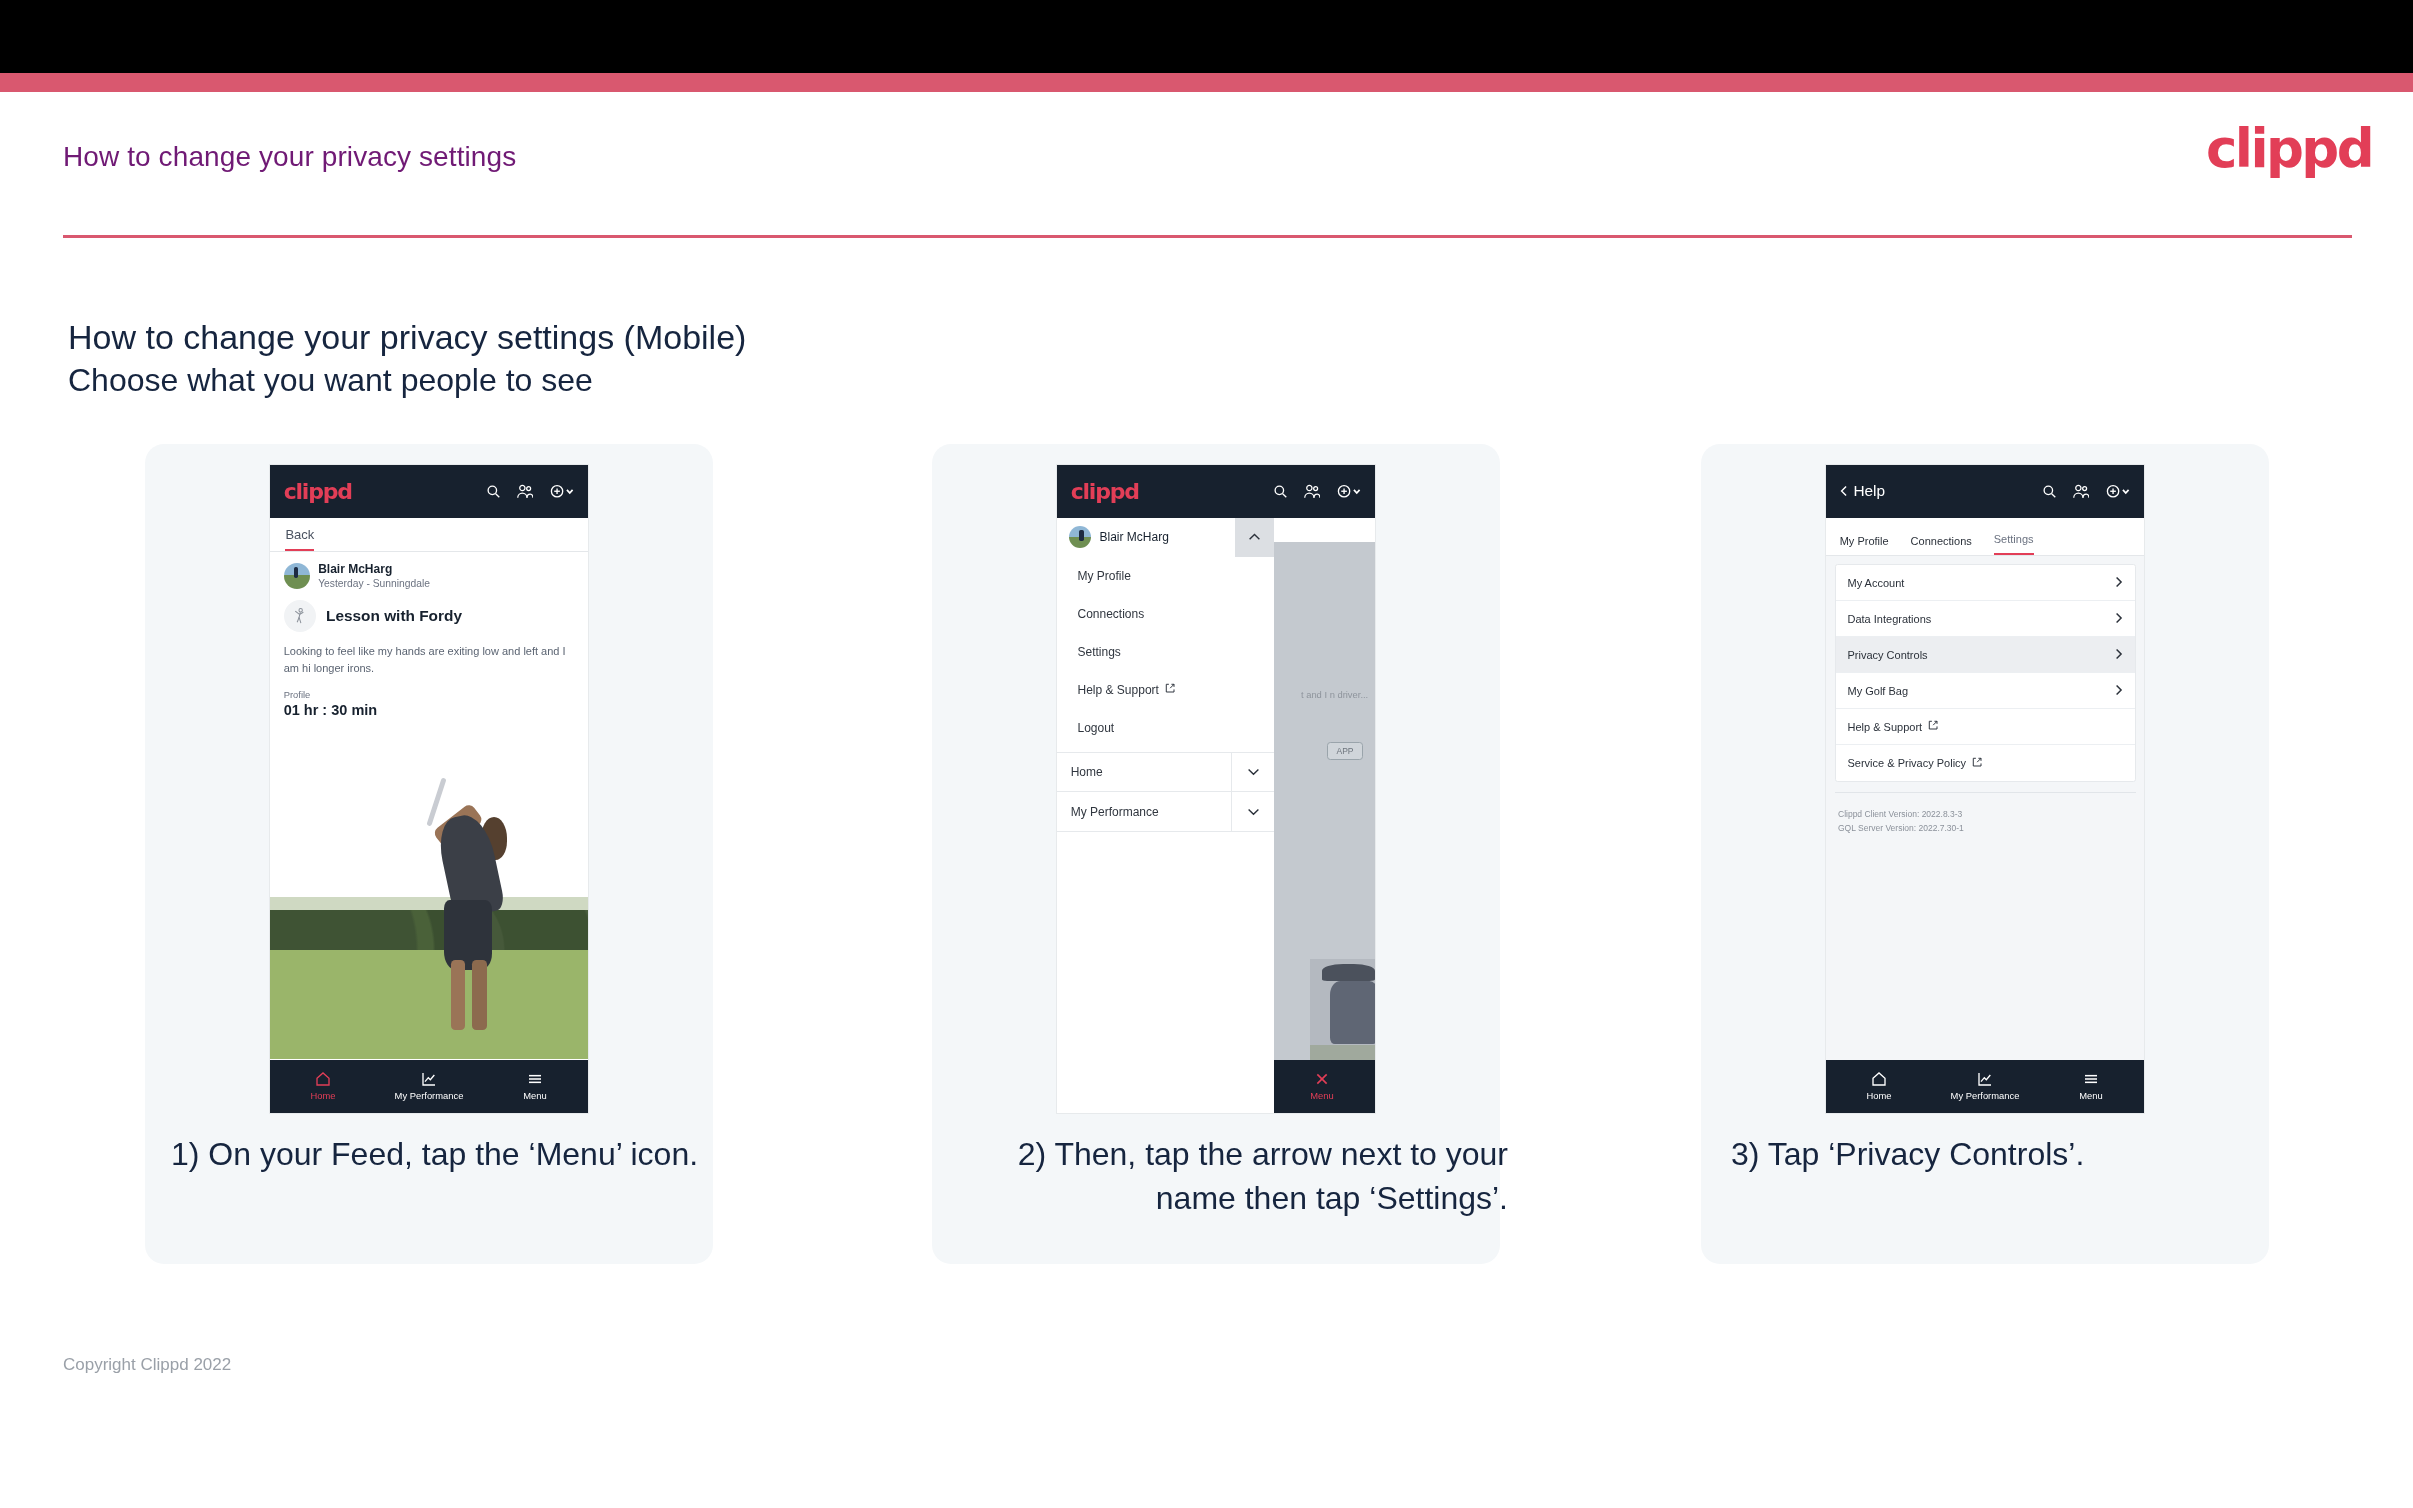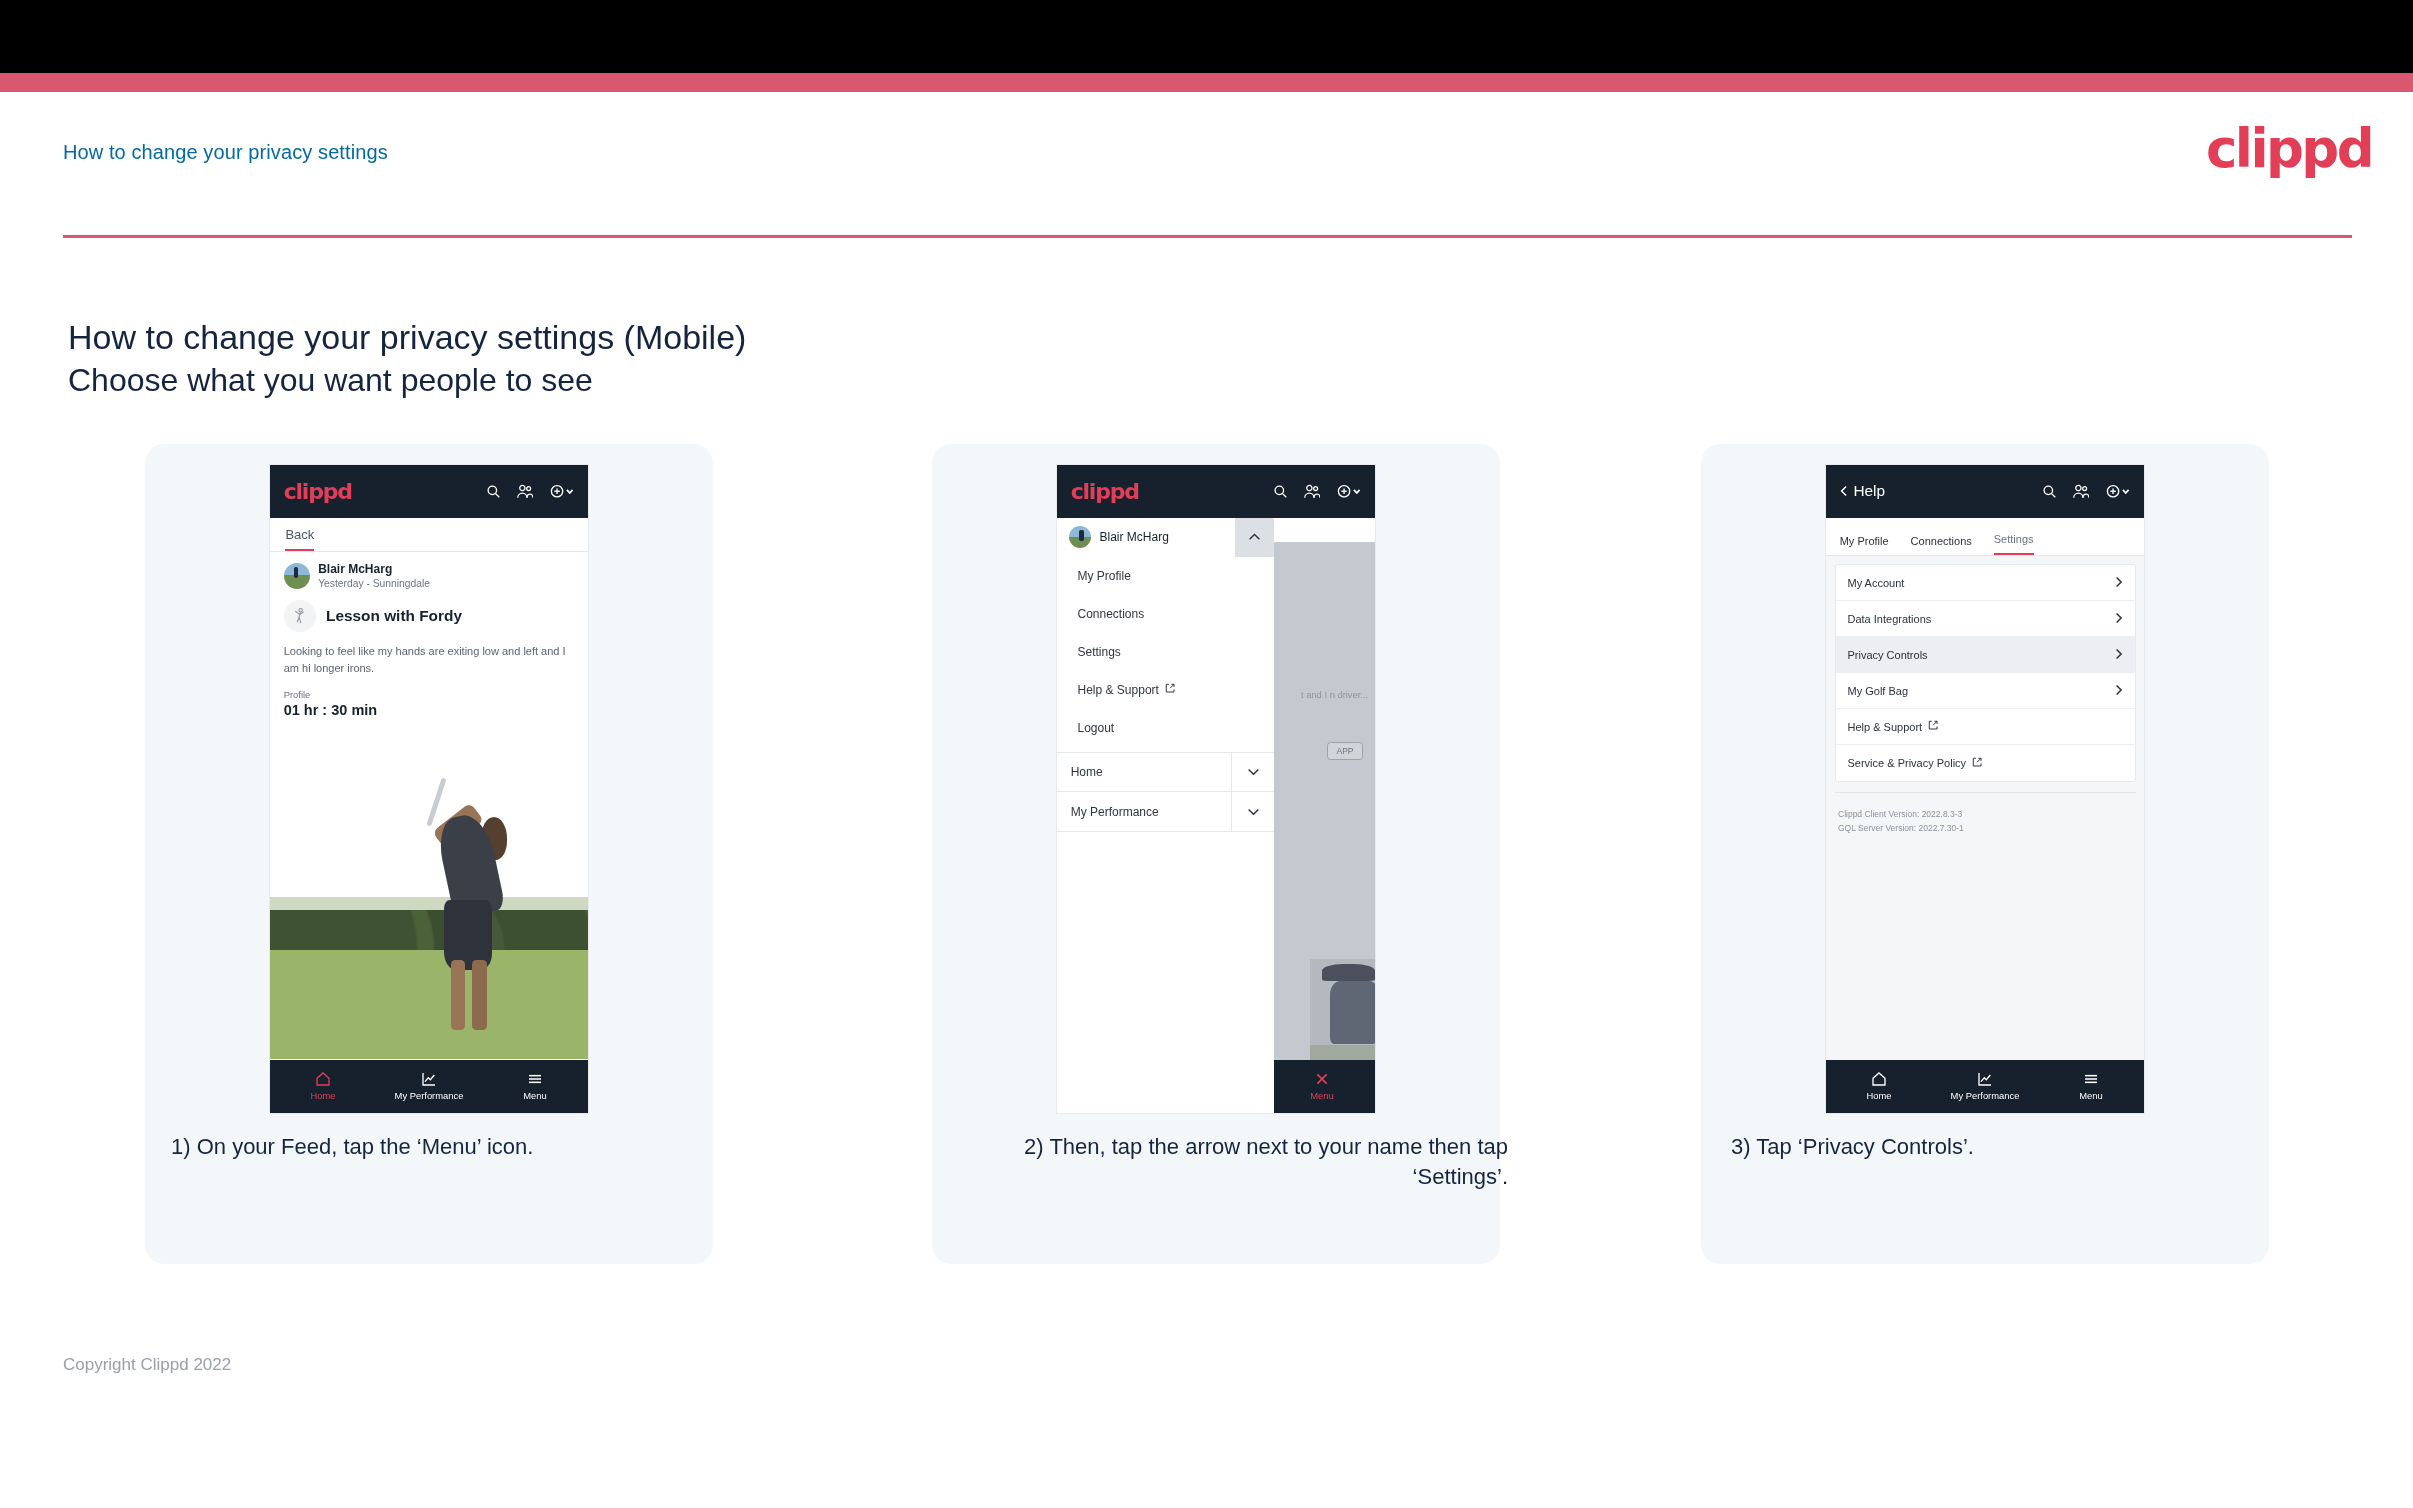--- a/index.html
+++ b/index.html
@@ -12,21 +12,21 @@
   .slide { position: relative; width: 2413px; height: 1508px; background: #fff; }
 
   
   .topbar-black { position: absolute; left:0; top:0; width:100%; height:73px; background:#000; }
   .topbar-pink  { position: absolute; left:0; top:73px; width:100%; height:19px; background:#d9586f; }
 
   
   .header { position: absolute; left:0; top:91px; width:100%; height:147px; }
   .header-title {
     position:absolute; left:63px; top:50px;
-    font-size: 20px; color:#0369a1; letter-spacing:0.1px;
+    font-size: 28px; color:#701a75; letter-spacing:0.1px;
   }
   .logo {
     position:absolute; right:41px; top:27px;
     font-size: 53px; font-weight: 700; color:#e23e57;
     letter-spacing: -2.6px; font-family:"DejaVu Sans", sans-serif;
   }
   .header-rule {
     position:absolute; left:63px; top:144px; width: 2289px; height:2.6px;
     background:#d9586f;
   }
@@ -214,21 +214,21 @@
   }
   .set-row:last-child { border-bottom:none; }
   .set-row.hl { background:#eceef1; }
   .set-row .chev { margin-left:auto; color:#2b313a; }
   .ver { margin:13.7px 0 0 12px; font-size:8.5px; color:#8b919a; line-height:1.65; }
   .ver-sep { margin:10.3px 8.5px 0 8.5px; height:0.9px; background:#e1e5e9; }
   .p3-body { position:relative; height:595px; background:#f4f6f8; }
 
   
   .caption {
-    position:absolute; font-size:22px; color:#16253f; line-height:1.38;
+    position:absolute; font-size:32px; color:#16253f; line-height:1.38;
   }
   .cap1 { left:171px; top:1132px; width:547px; }
   .cap2 { left:961px; top:1132px; width:547px;text-align:right; }
   .cap3 { left:1731px; top:1132px; width:547px; }
 
   
   .footer {
     position:absolute; left:63px; top:1355px;
     font-size:17px; color:#9aa0a8;
   }

